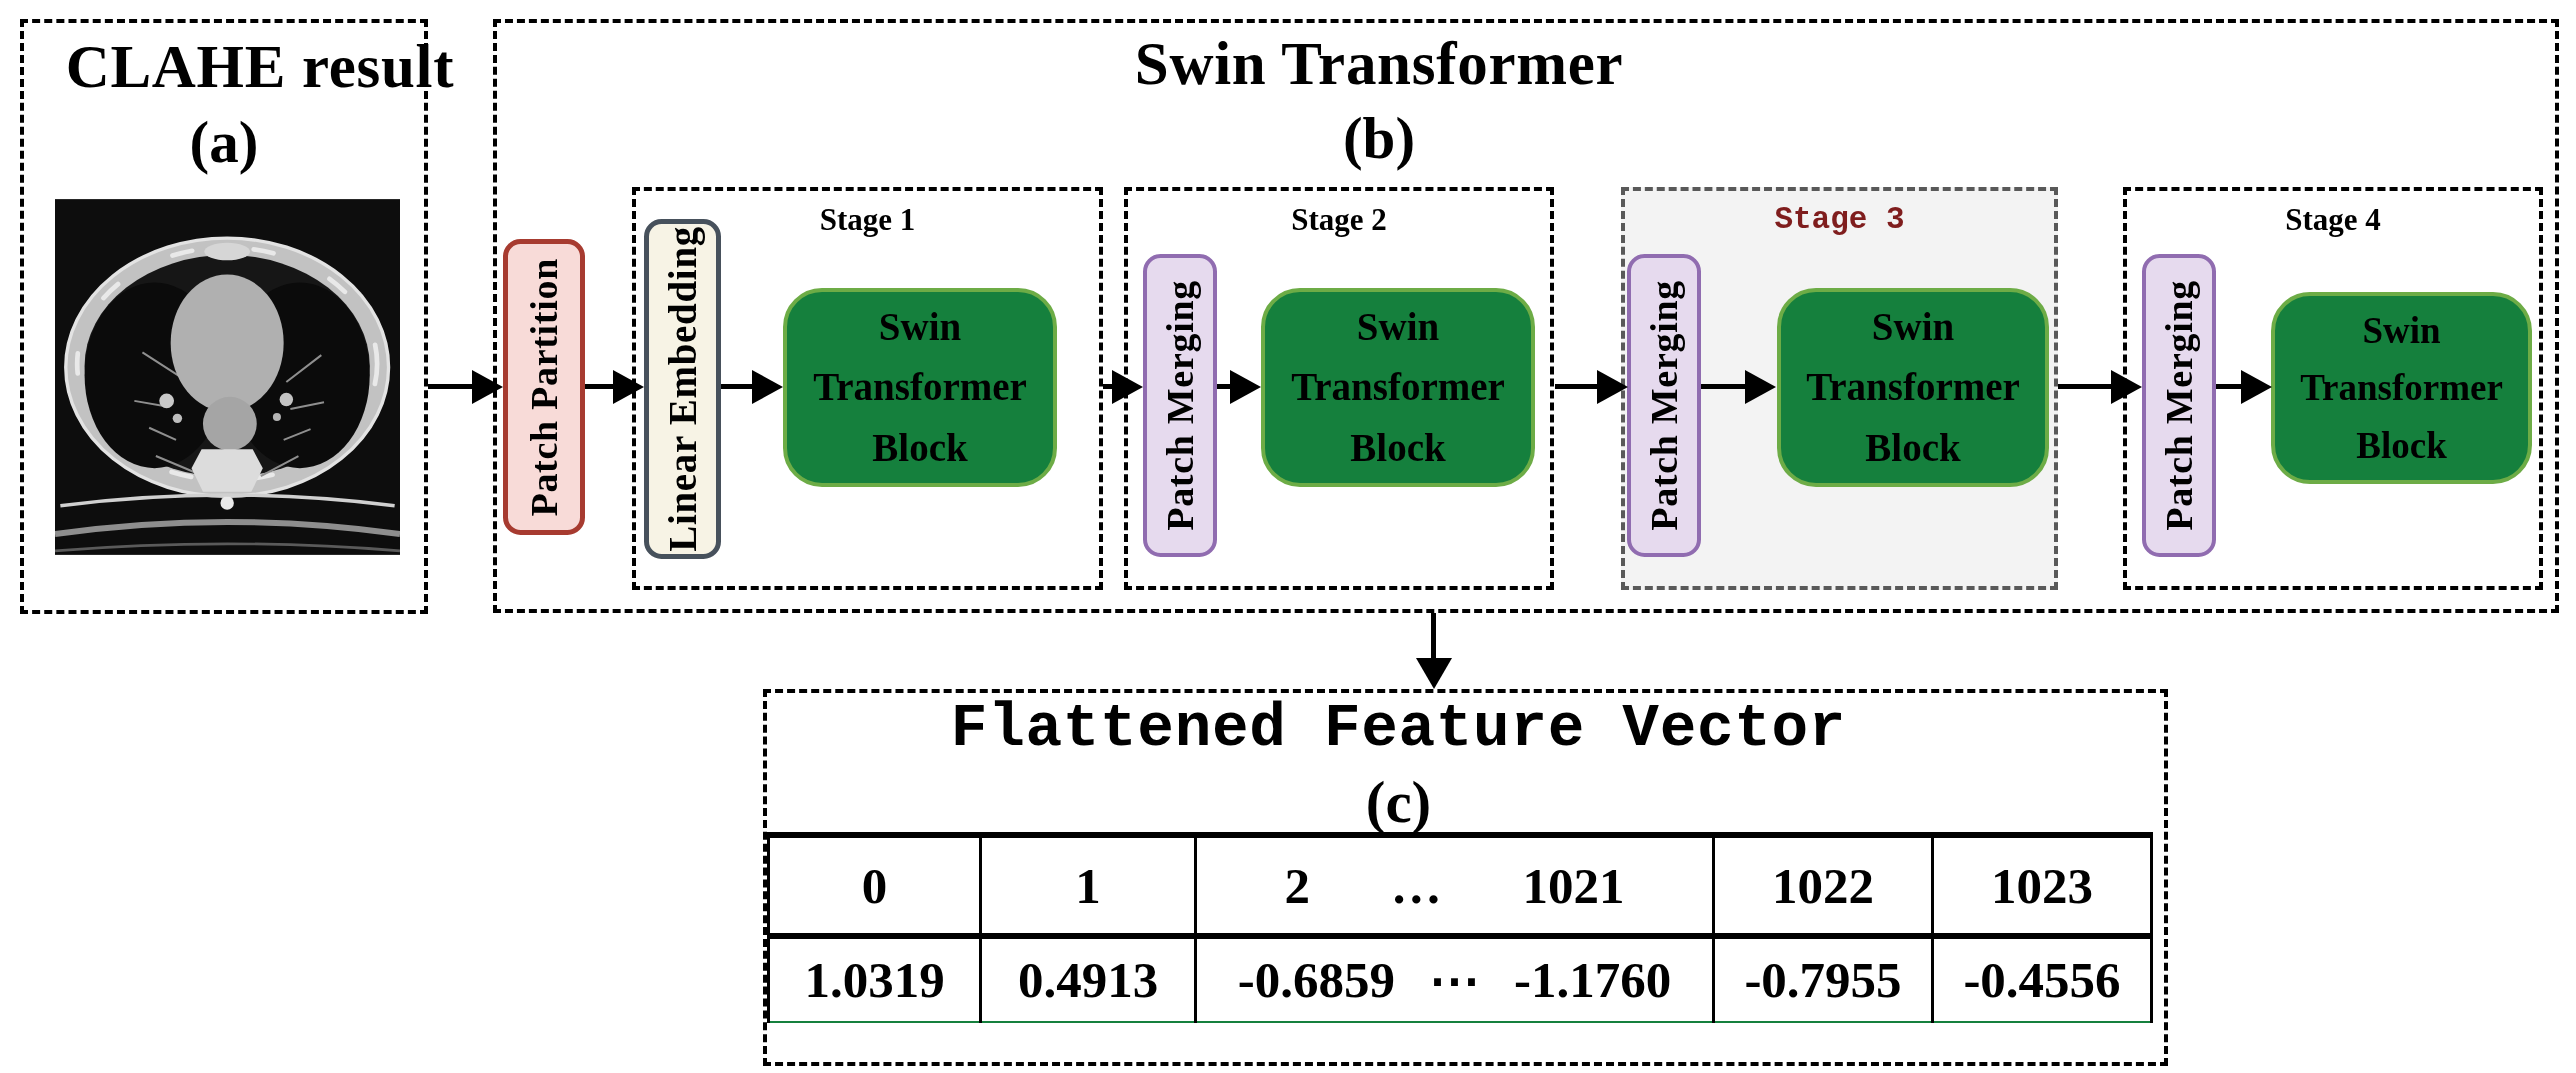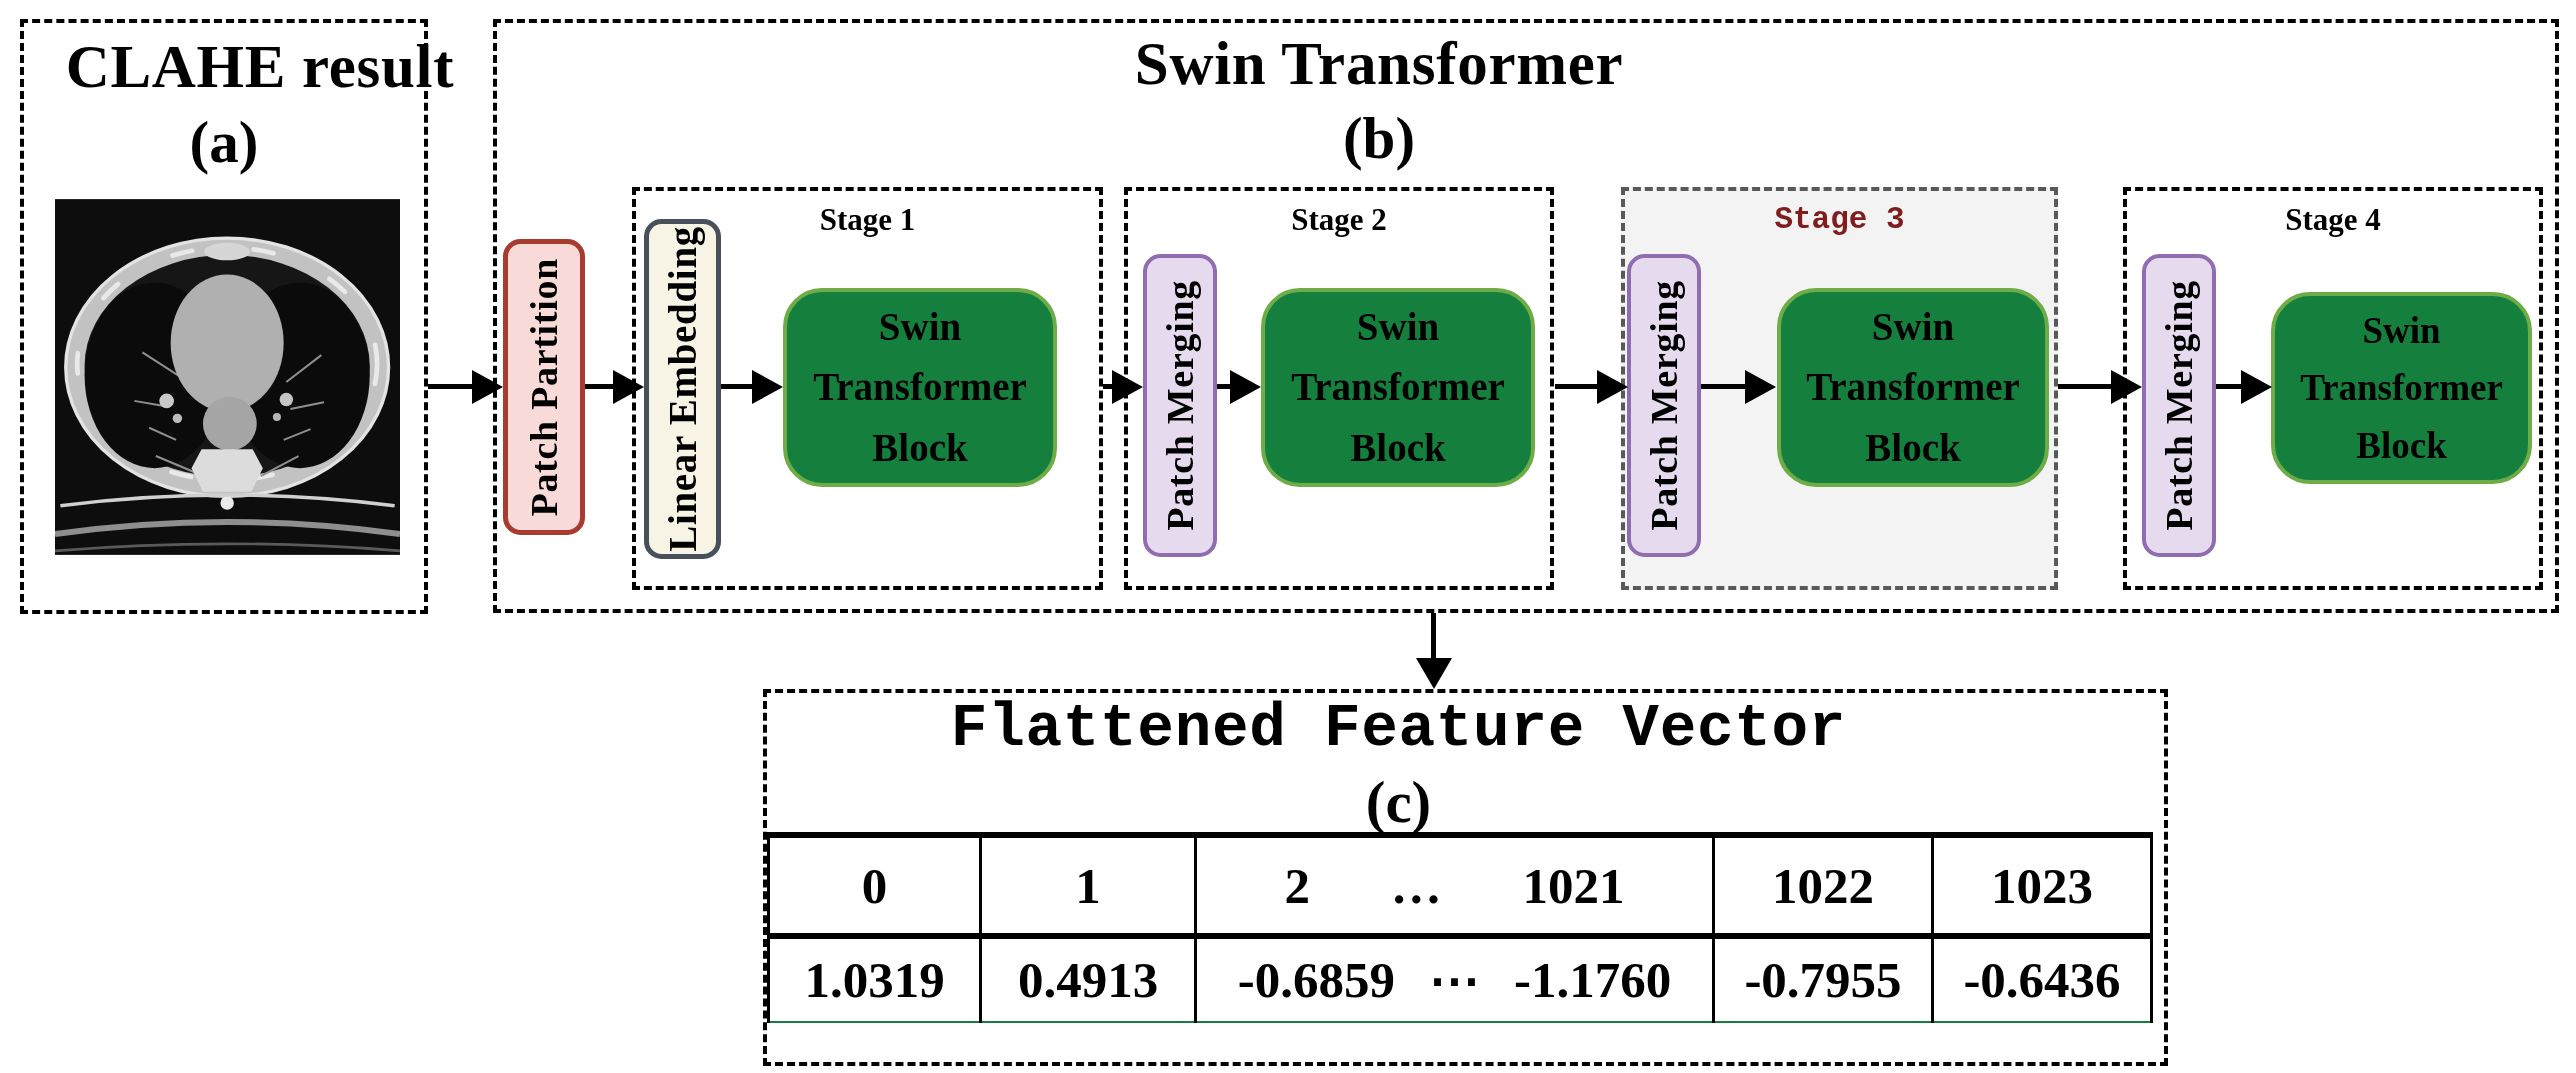--- a/index.html
+++ b/index.html
@@ -293,20 +293,20 @@
         <div class="wide">
           <span>-0.6859</span>
           <span>⋯</span>
           <span>-1.1760</span>
         </div>
       </td>
       <td>
         <span>-0.7955</span>
       </td>
       <td>
-        <span>-0.6436</span>
+        <span>-0.4556</span>
       </td>
     </tr>
   </tbody>
     </table>
 
 </div>
 
 
 </body></html>

